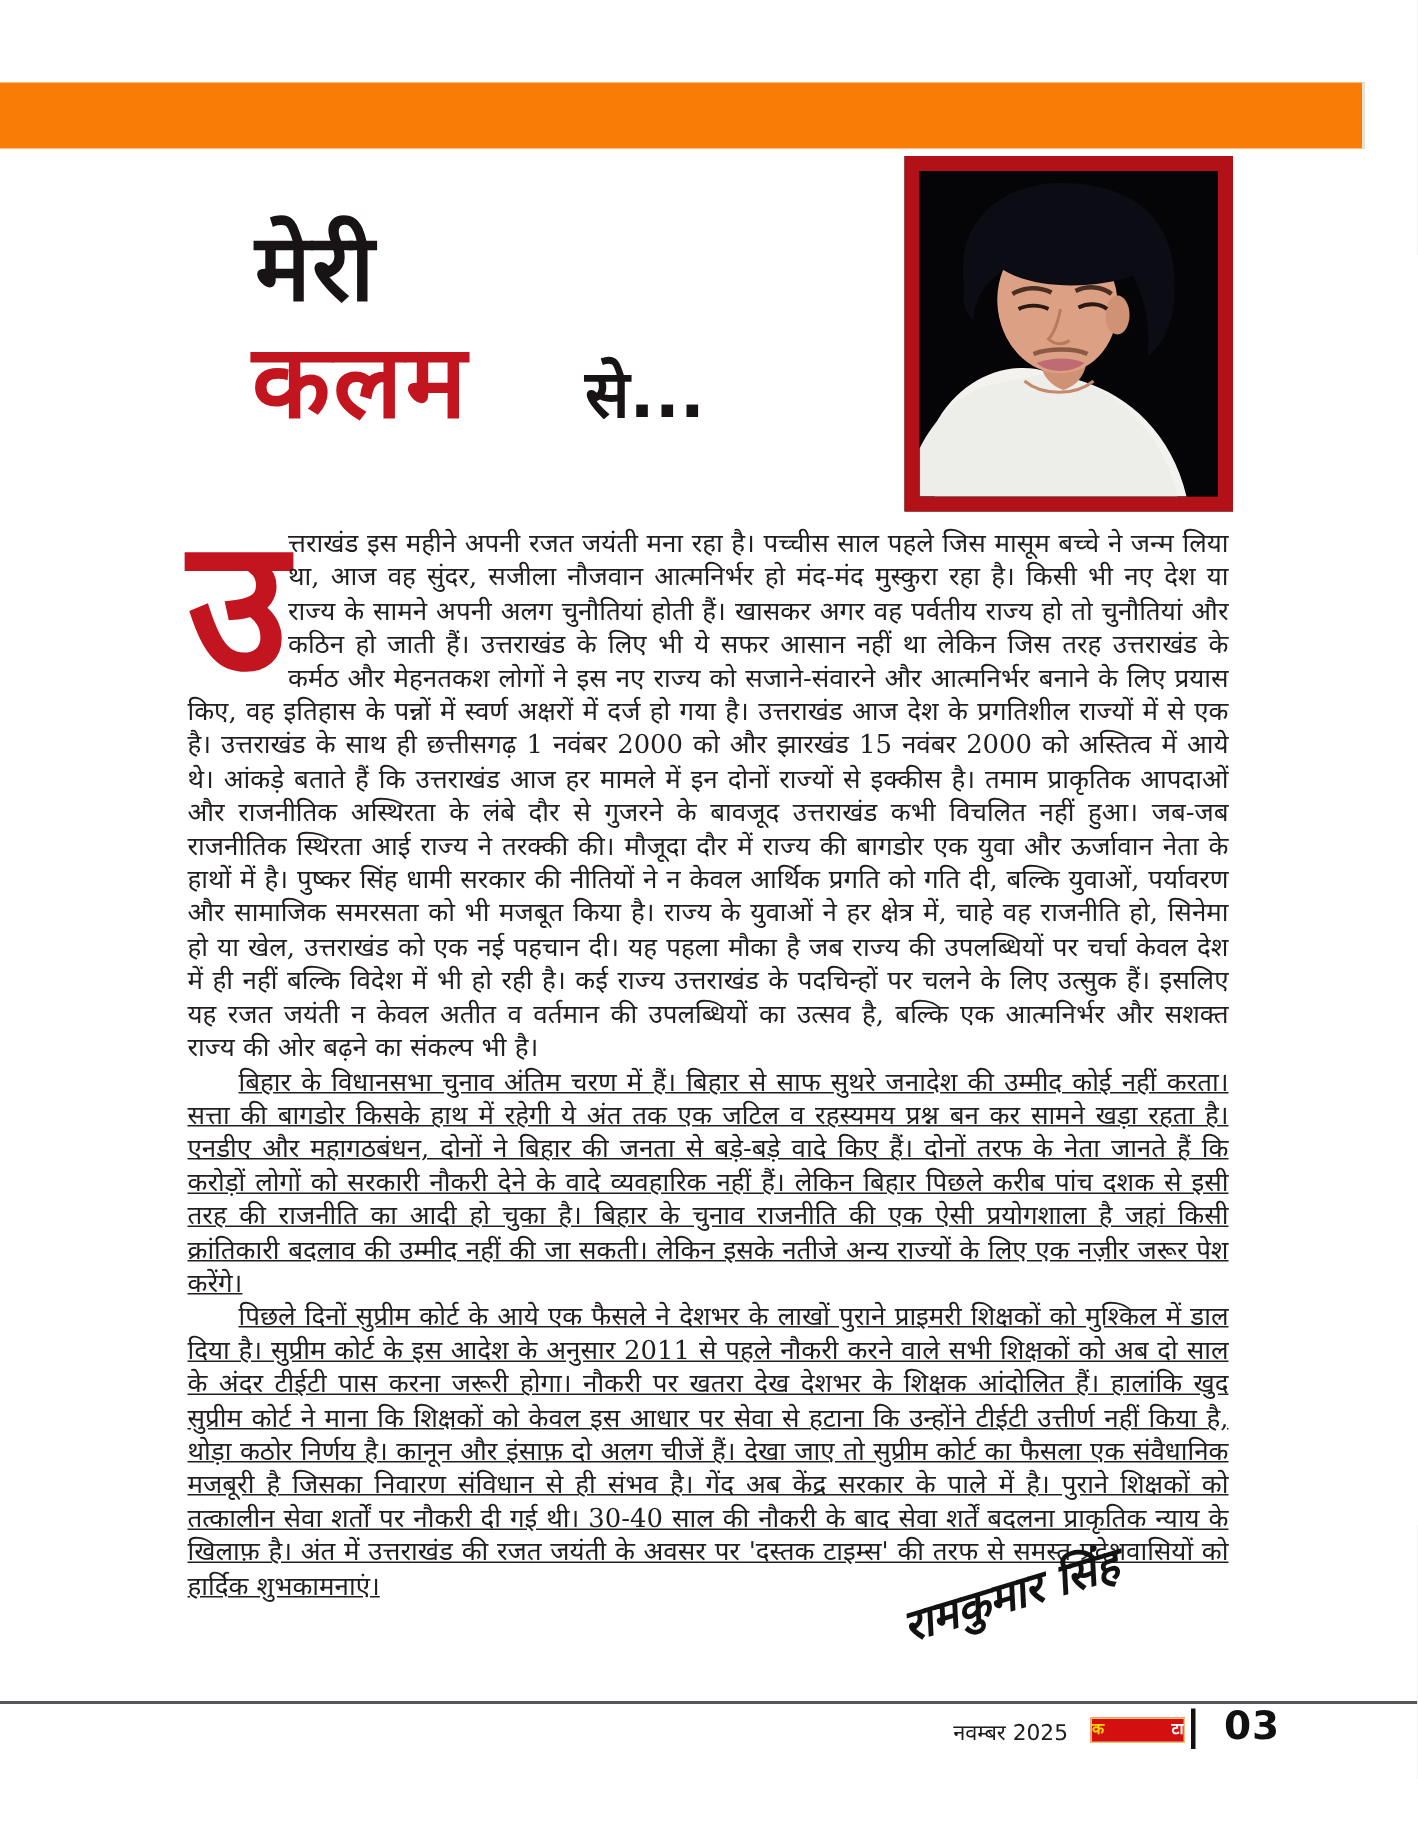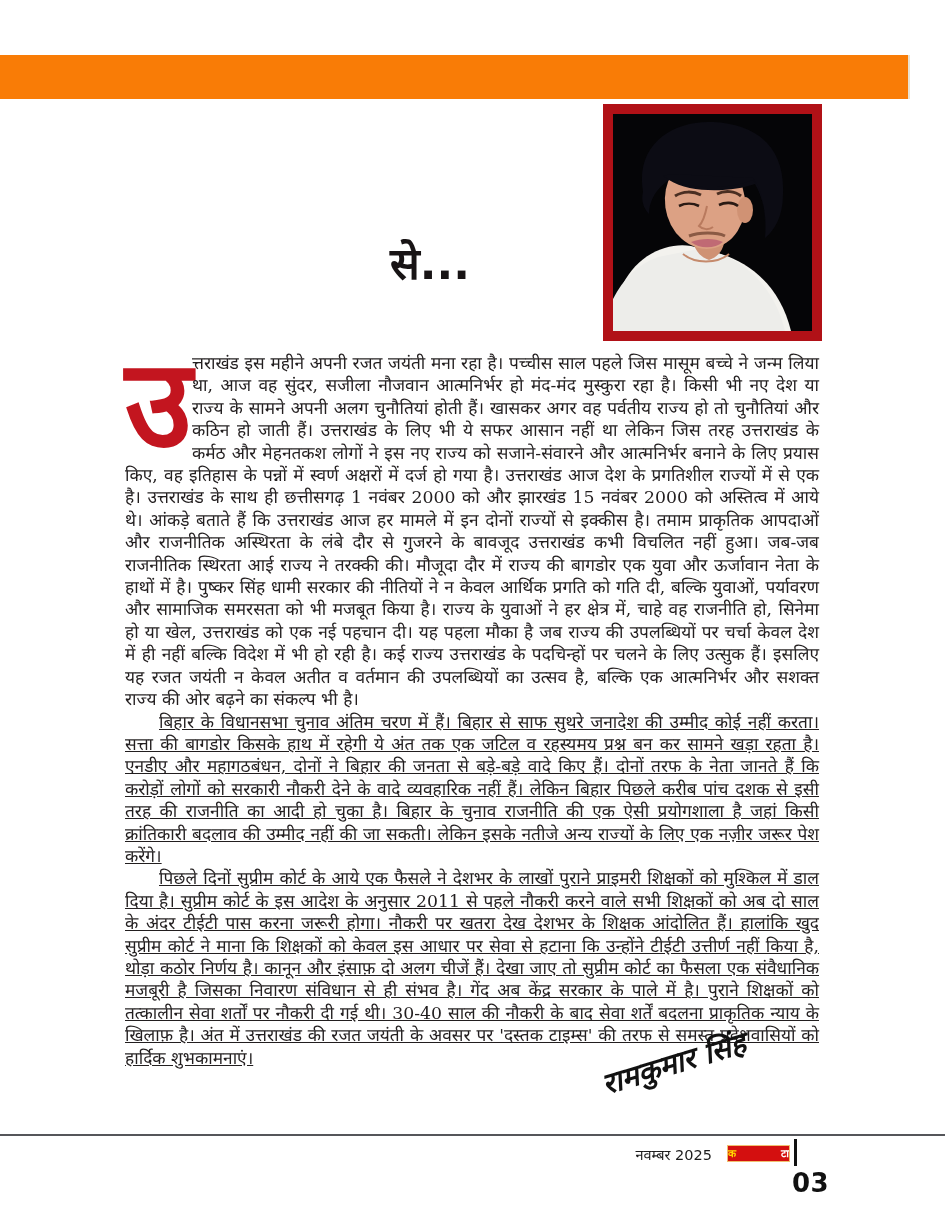--- a/index.html
+++ b/index.html
@@ -93,33 +93,34 @@
     font-family:"DejaVu Sans", sans-serif;
     white-space:nowrap;overflow:hidden;
   }
   .footer-logo .w1{color:#ffd800;}
   .footer-logo .w2{color:#ffffff;padding-left:42px;}
   .footer-vbar{
     position:absolute;left:794px;top:1139px;width:3px;height:27px;
     background:#111111;
   }
   .footer-page{
-    position:absolute;left:792px;top:1136px;
+    position:absolute;left:816px;top:1136px;
     font-size:26px;font-weight:900;color:#111111;letter-spacing:0.5px;
     font-family:"DejaVu Sans", sans-serif;
-    margin-top:32px;
   }
 </style>
 </head>
 <body>
 
 <div class="page">
 
   <div class="topbar"></div>
 
+  <div class="title1">मेरी</div>
+  <div class="title2">कलम</div>
   <div class="title-suffix">से...</div>
 
   <div class="photo-frame">
     <svg width="199" height="217" viewBox="0 0 199 217">
       <rect x="0" y="0" width="199" height="217" fill="#050507"></rect>
 
       <path d="M10,217 L10,170 C25,140 55,128 78,132 L108,140 C140,150 168,175 178,217 Z" fill="#f3f2ee"></path>
       <path d="M0,217 L0,185 C10,165 25,150 45,143 L85,135 C120,138 160,165 172,217 Z" fill="#ededea"></path>
 
       <path d="M78,118 C80,132 84,142 96,146 C108,142 112,132 112,120 Z" fill="#cf9274"></path>

